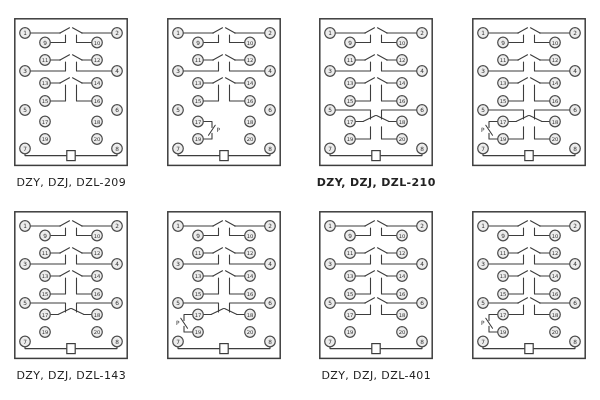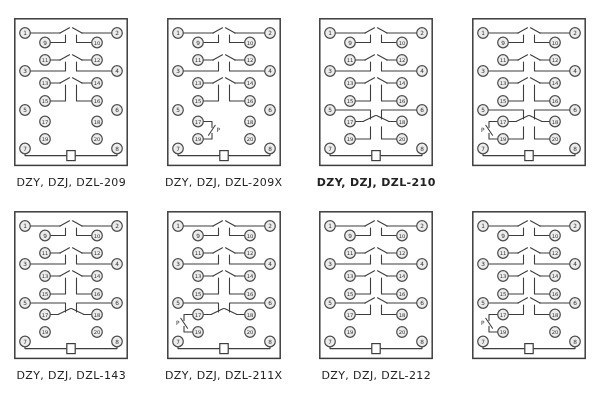--- a/index.html
+++ b/index.html
@@ -267,21 +267,20 @@
         </g>
         <g>
           <circle cx="31" cy="121" r="5.3" fill="#ececec" stroke="#4a4a4a" stroke-width="1.2"></circle>
           <text x="31" y="123" text-anchor="middle" font-size="5.2" fill="#333333">19</text>
         </g>
         <g>
           <circle cx="83" cy="121" r="5.3" fill="#ececec" stroke="#4a4a4a" stroke-width="1.2"></circle>
           <text x="83" y="123" text-anchor="middle" font-size="5.2" fill="#333333">20</text>
         </g>
       </svg>
-      <figcaption style="color: rgb(34, 34, 34);">DZY, DZJ, DZL-209X</figcaption>
     </figure>
     <figure class="panel">
       <svg width="114" height="150" viewBox="0 0 114 150">
         <rect x="0.8" y="0.8" width="112.4" height="146.6" fill="none" stroke="#3d3d3d" stroke-width="1.5"></rect>
         <g>
           <g>
             <path d="M16.5 15.0 L46.0 15.0" fill="none" stroke="#3d3d3d" stroke-width="1.1" stroke-linecap="round" stroke-linejoin="round"></path>
             <path d="M46.0 15.0 L55.5 9.8" fill="none" stroke="#3d3d3d" stroke-width="1.1" stroke-linecap="round" stroke-linejoin="round"></path>
             <path d="M36.5 24.5 L51.5 24.5 L51.5 17.0" fill="none" stroke="#3d3d3d" stroke-width="1.1" stroke-linecap="round" stroke-linejoin="round"></path>
           </g>
@@ -810,21 +809,20 @@
         </g>
         <g>
           <circle cx="31" cy="121" r="5.3" fill="#ececec" stroke="#4a4a4a" stroke-width="1.2"></circle>
           <text x="31" y="123" text-anchor="middle" font-size="5.2" fill="#333333">19</text>
         </g>
         <g>
           <circle cx="83" cy="121" r="5.3" fill="#ececec" stroke="#4a4a4a" stroke-width="1.2"></circle>
           <text x="83" y="123" text-anchor="middle" font-size="5.2" fill="#333333">20</text>
         </g>
       </svg>
-      <figcaption style="color: rgb(34, 34, 34);">DZY, DZJ, DZL-211X</figcaption>
     </figure>
     <figure class="panel">
       <svg width="114" height="150" viewBox="0 0 114 150">
         <rect x="0.8" y="0.8" width="112.4" height="146.6" fill="none" stroke="#3d3d3d" stroke-width="1.5"></rect>
         <g>
           <g>
             <path d="M16.5 15.0 L46.0 15.0" fill="none" stroke="#3d3d3d" stroke-width="1.1" stroke-linecap="round" stroke-linejoin="round"></path>
             <path d="M46.0 15.0 L55.5 9.8" fill="none" stroke="#3d3d3d" stroke-width="1.1" stroke-linecap="round" stroke-linejoin="round"></path>
             <path d="M36.5 24.5 L51.5 24.5 L51.5 17.0" fill="none" stroke="#3d3d3d" stroke-width="1.1" stroke-linecap="round" stroke-linejoin="round"></path>
           </g>
@@ -942,21 +940,21 @@
         </g>
         <g>
           <circle cx="31" cy="121" r="5.3" fill="#ececec" stroke="#4a4a4a" stroke-width="1.2"></circle>
           <text x="31" y="123" text-anchor="middle" font-size="5.2" fill="#333333">19</text>
         </g>
         <g>
           <circle cx="83" cy="121" r="5.3" fill="#ececec" stroke="#4a4a4a" stroke-width="1.2"></circle>
           <text x="83" y="123" text-anchor="middle" font-size="5.2" fill="#333333">20</text>
         </g>
       </svg>
-      <figcaption style="color: rgb(34, 34, 34);">DZY, DZJ, DZL-212</figcaption>
+      <figcaption style="color: rgb(34, 34, 34);">DZY, DZJ, DZL-401</figcaption>
     </figure>
     <figure class="panel">
       <svg width="114" height="150" viewBox="0 0 114 150">
         <rect x="0.8" y="0.8" width="112.4" height="146.6" fill="none" stroke="#3d3d3d" stroke-width="1.5"></rect>
         <g>
           <g>
             <path d="M16.5 15.0 L46.0 15.0" fill="none" stroke="#3d3d3d" stroke-width="1.1" stroke-linecap="round" stroke-linejoin="round"></path>
             <path d="M46.0 15.0 L55.5 9.8" fill="none" stroke="#3d3d3d" stroke-width="1.1" stroke-linecap="round" stroke-linejoin="round"></path>
             <path d="M36.5 24.5 L51.5 24.5 L51.5 17.0" fill="none" stroke="#3d3d3d" stroke-width="1.1" stroke-linecap="round" stroke-linejoin="round"></path>
           </g>

